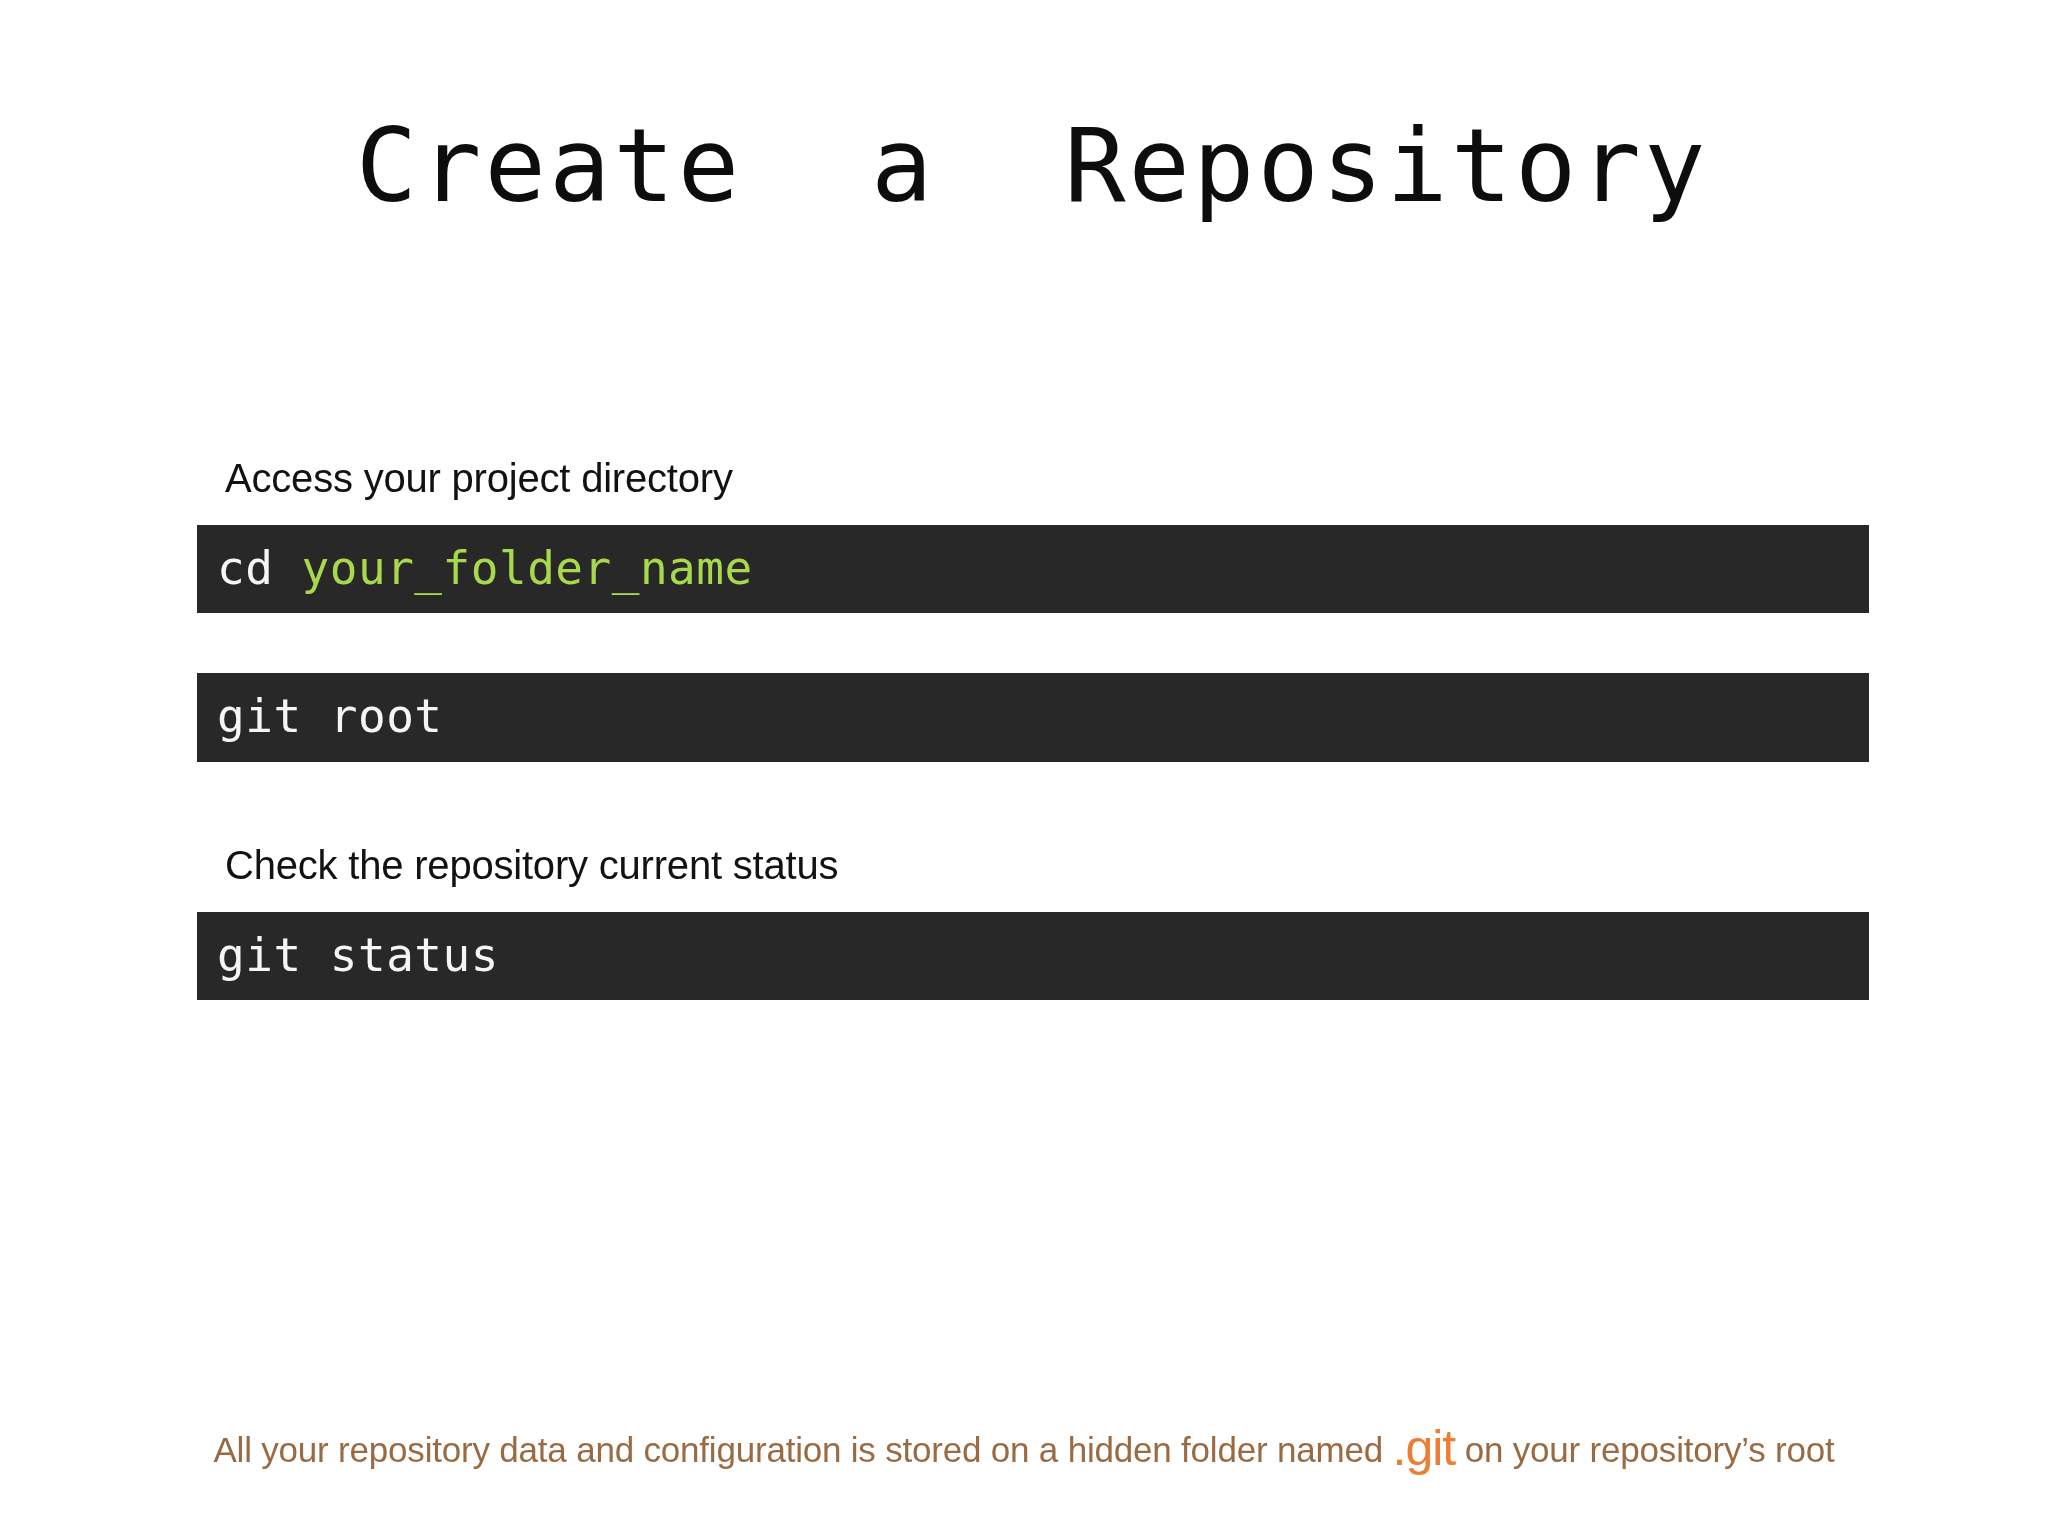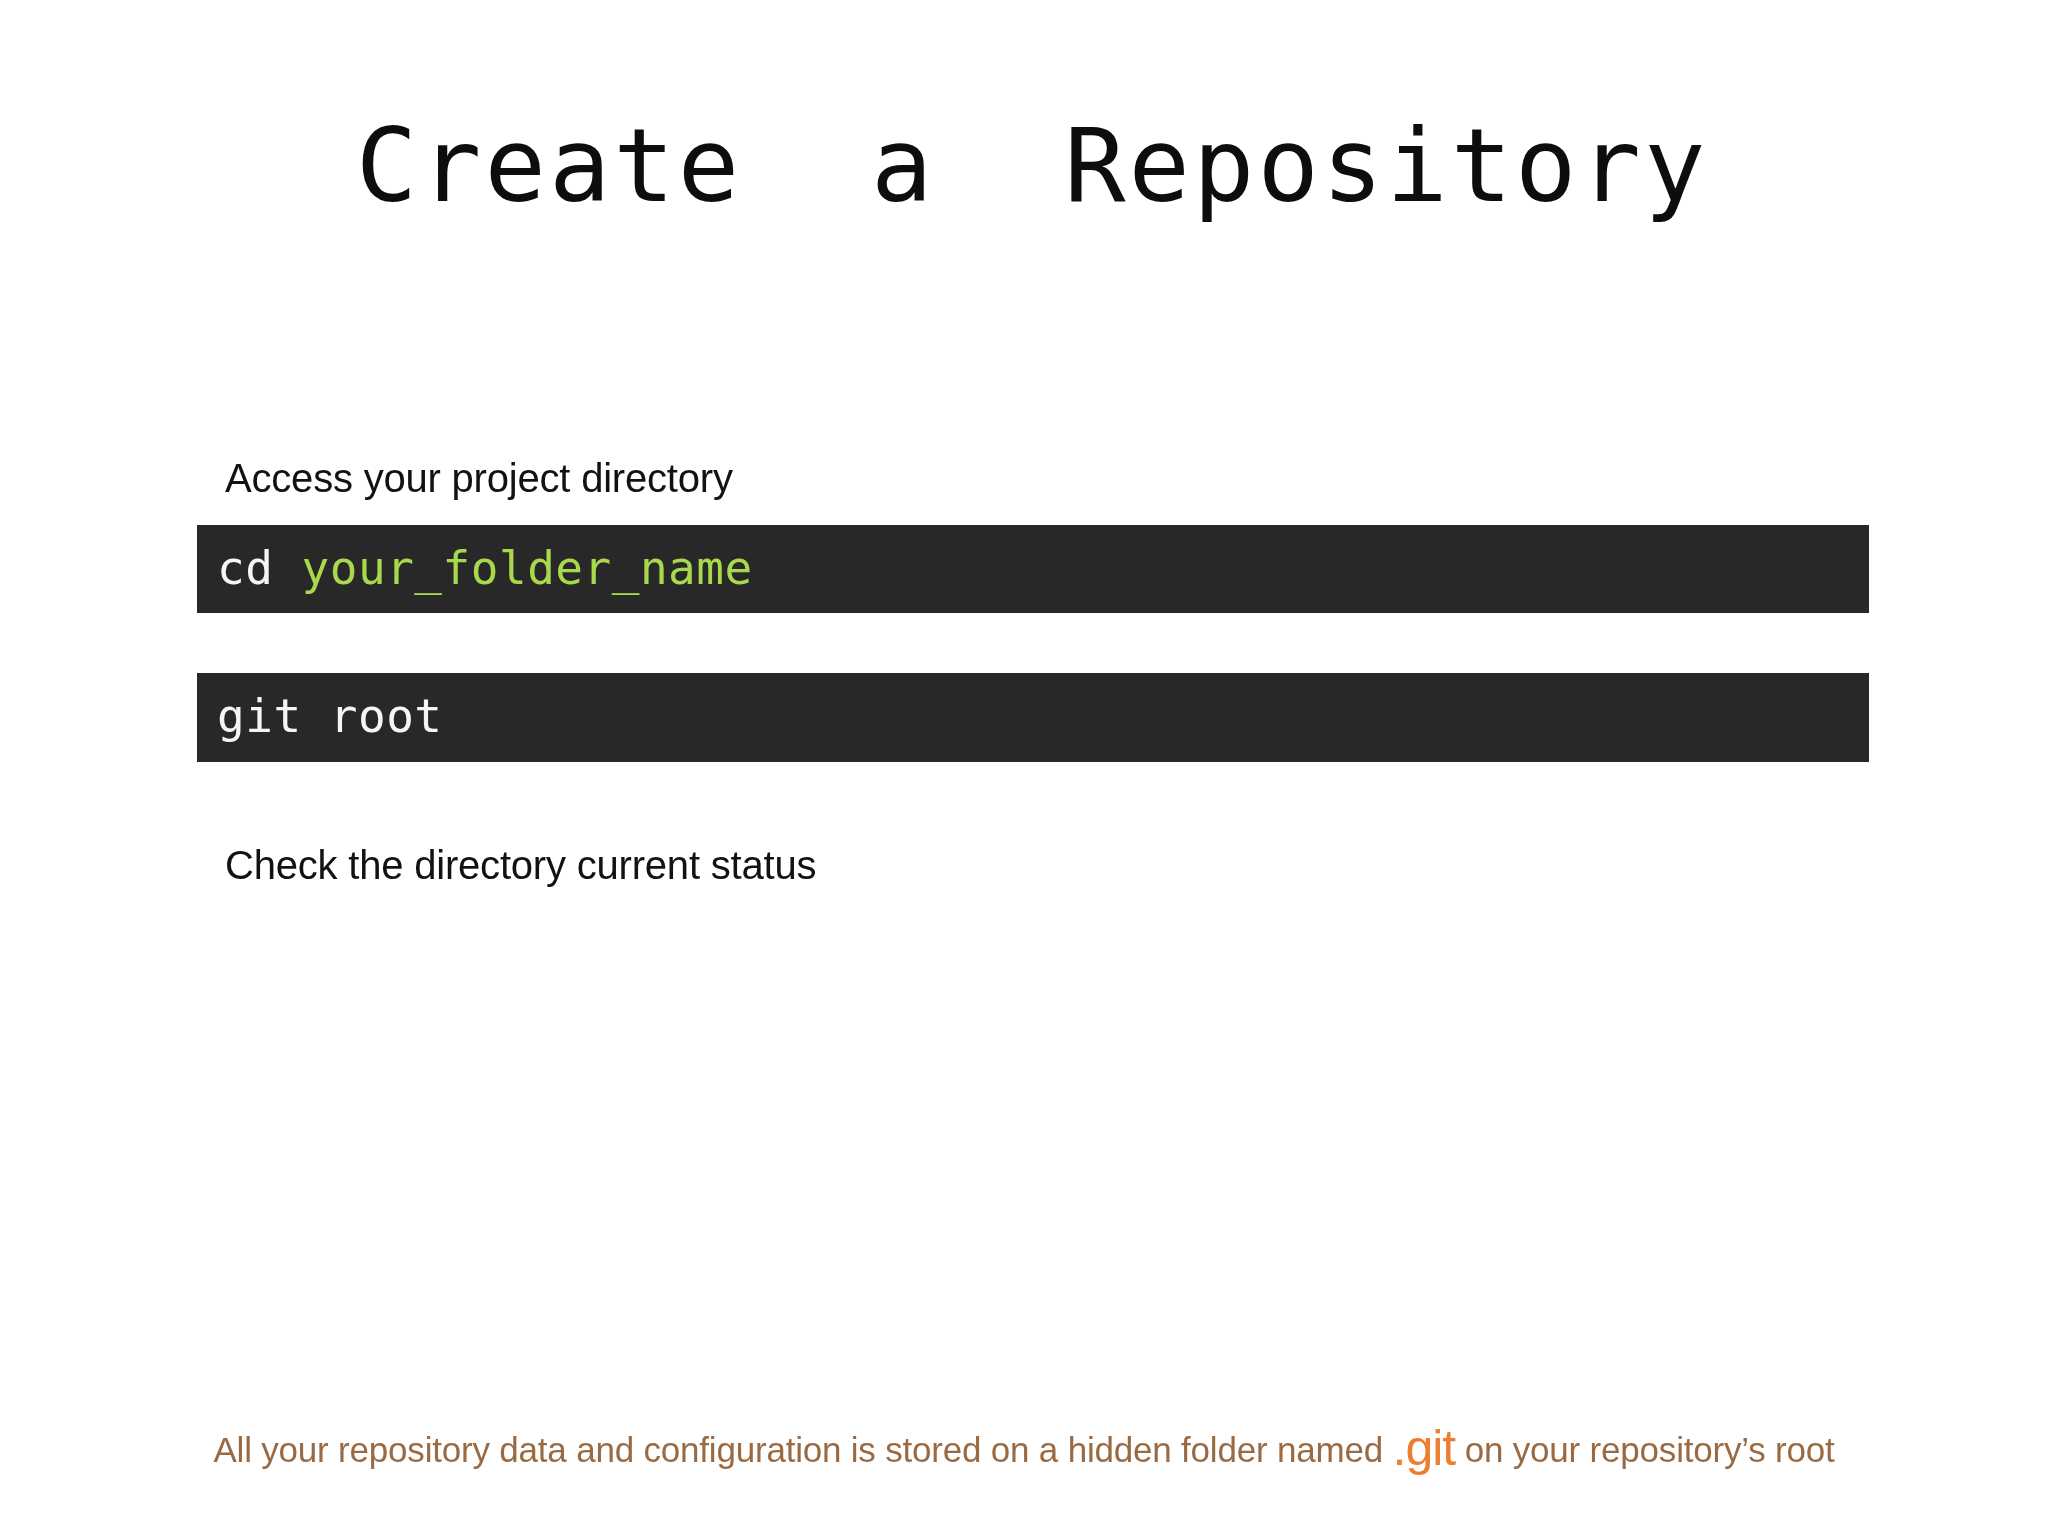--- a/index.html
+++ b/index.html
@@ -113,19 +113,20 @@
   <div class="gap-md"></div>
 
   <div class="step">
     <div class="gap-sm"></div>
     <div class="code-block"><span class="tok-cmd">git root</span></div>
   </div>
 
   <div class="gap-lg"></div>
 
   <div class="step">
-    <p class="step-label">Check the directory current status</p>
+    <p class="step-label">Check the repository current status</p>
     <div class="gap-sm"></div>
+    <div class="code-block"><span class="tok-cmd">git status</span></div>
   </div>
 
 </div>
 
 <div class="footer-note"><span class="seg">All your repository data and configuration is stored on a hidden folder named </span><span class="git-accent">.git</span><span class="seg"> on your repository’s root</span></div>
 
 </body></html>

